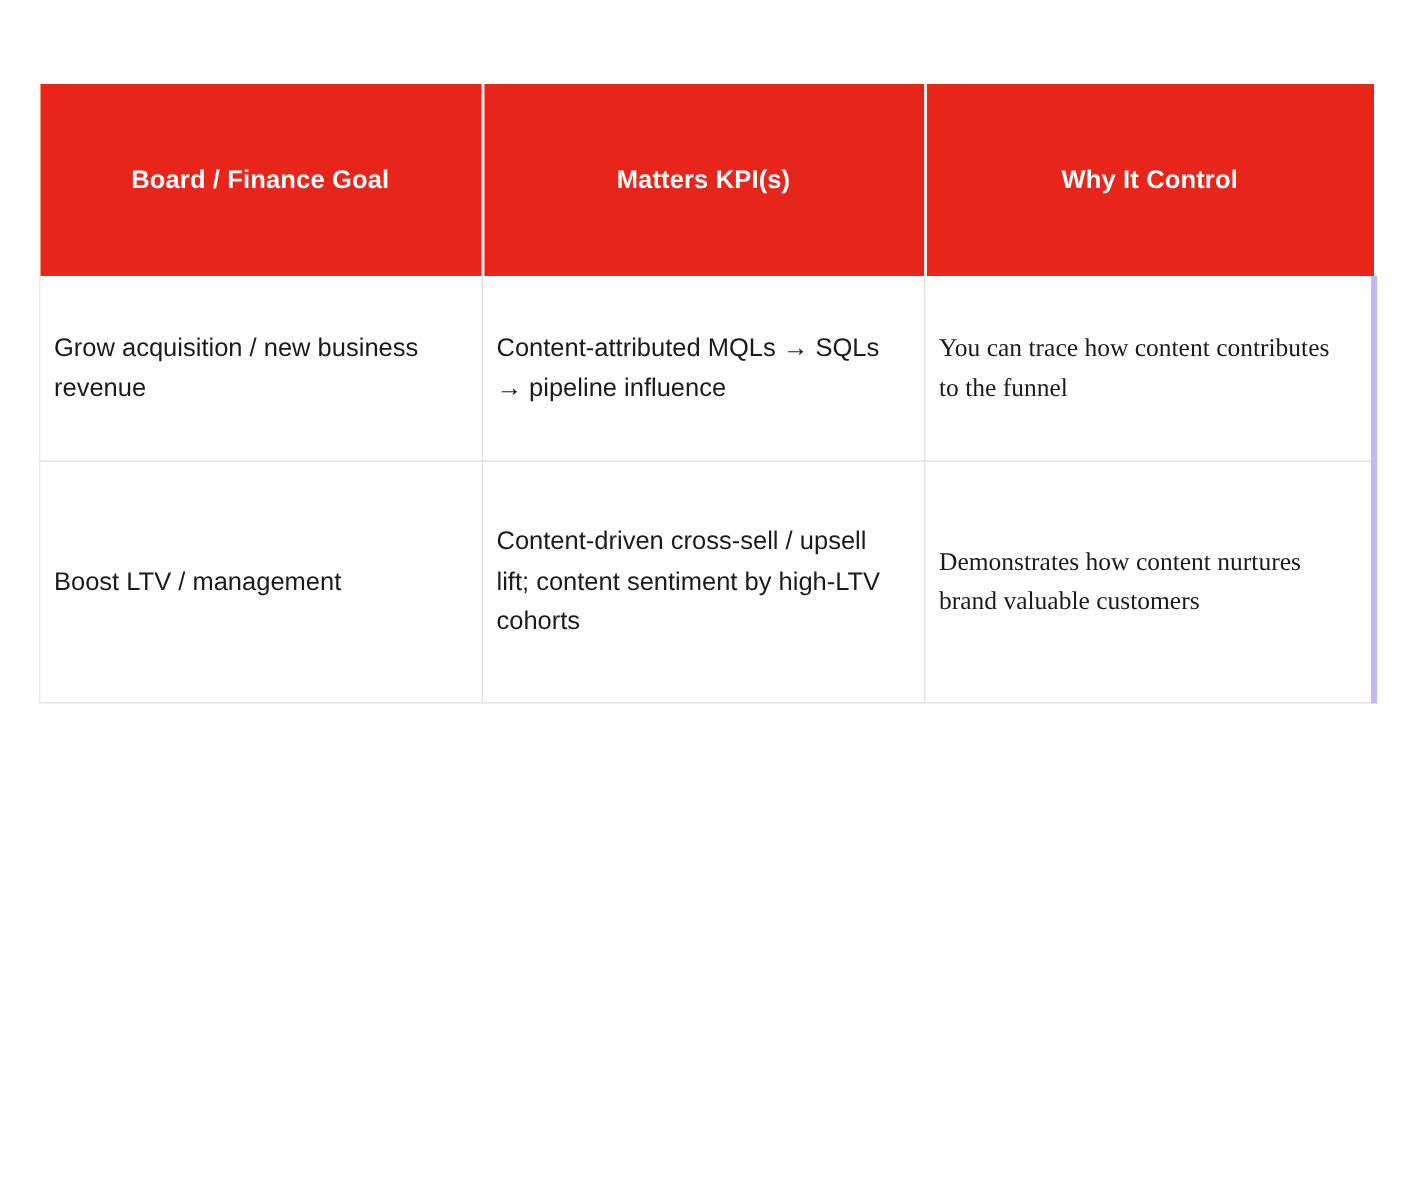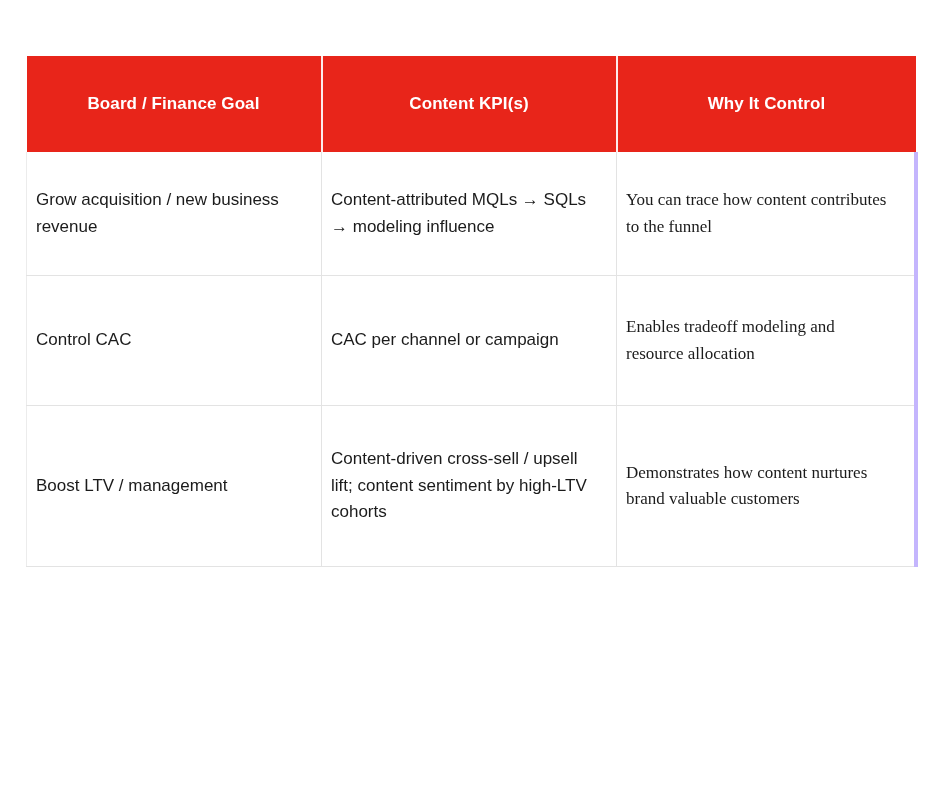--- a/index.html
+++ b/index.html
@@ -32,21 +32,21 @@
   .kpi-table col.c2 { width: 295px; }
   .kpi-table col.c3 { width: 299px; }
 
   .kpi-table thead th {
     background: #E8251A;
     color: #ffffff;
     font-size: 17px;
     font-weight: bold;
     text-align: center;
     vertical-align: middle;
-    height: 96px;
+    height: 128px;
     padding: 0 14px;
     border: none;
     border-right: 2px solid #fdeceb;
     letter-spacing: 0.1px;
     line-height: 1.3;
   }
   .kpi-table thead th:last-child {
     border-right: none;
   }
 
@@ -84,35 +84,30 @@
   <table class="kpi-table">
     <colgroup>
       <col class="c1">
       <col class="c2">
       <col class="c3">
     </colgroup>
 
     <thead>
       <tr>
         <th>Board / Finance Goal</th>
-        <th>Content KPI(s)</th>
+        <th>Matters KPI(s)</th>
         <th>Why It Control</th>
       </tr>
     </thead>
 
     <tbody>
       <tr class="r1">
         <td>Grow acquisition / new business revenue</td>
-        <td>Content-attributed MQLs → SQLs → modeling influence</td>
+        <td>Content-attributed MQLs → SQLs → pipeline influence</td>
         <td>You can trace how content contributes to the funnel</td>
-      </tr>
-      <tr class="r2">
-        <td>Control CAC</td>
-        <td>CAC per channel or campaign</td>
-        <td>Enables tradeoff modeling and resource allocation</td>
       </tr>
       <tr class="r3">
         <td>Boost LTV / management</td>
         <td>Content-driven cross-sell / upsell lift; content sentiment by high-LTV cohorts</td>
         <td>Demonstrates how content nurtures brand valuable customers</td>
       </tr>
     </tbody>
   </table>
 
 </div>

